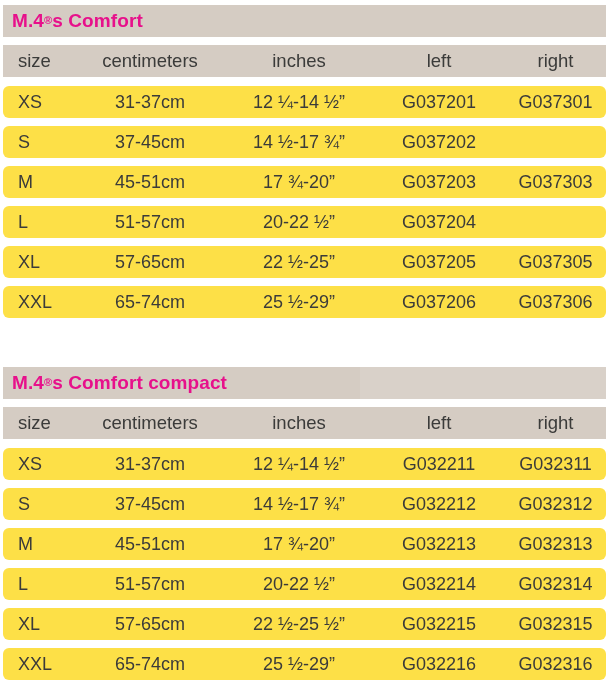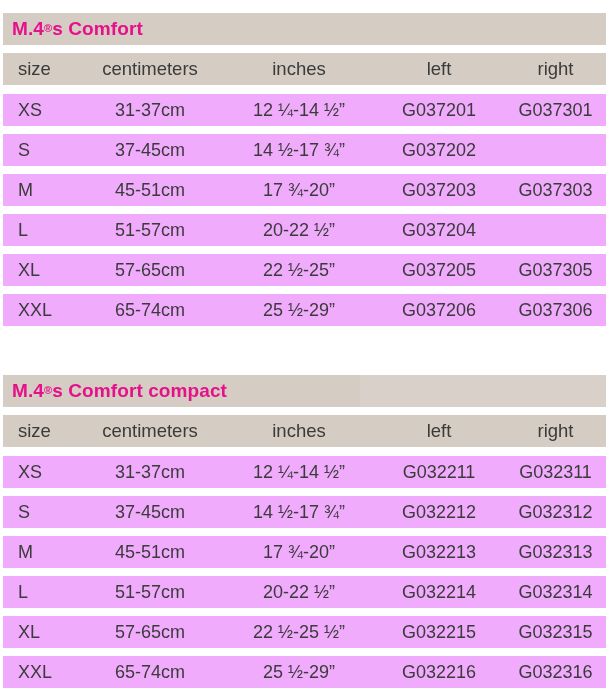--- a/index.html
+++ b/index.html
@@ -5,21 +5,21 @@
   * { margin:0; padding:0; box-sizing:border-box; }
   html,body { background:#ffffff; }
   .page {
     position:relative;
     width:612px; height:700px;
     background:#ffffff;
     font-family:"Liberation Sans", sans-serif;
     color:#3b3b3a;
     overflow:hidden;
   }
-  .content { padding:13px 6px 0 3px; }
+  .content { padding:5px 6px 0 3px; }
   .bar-title {
     height:32px;
     background:#d5ccc3;
     margin-bottom:8px;
     display:flex; align-items:center;
     padding-left:9px;
     color:#e7108b;
     font-weight:bold;
     font-size:19px;
     letter-spacing:0.1px;
@@ -40,22 +40,23 @@
     align-items:center;
     font-size:18px;
   }
   .thead {
     background:#d5ccc3;
     font-weight:normal;
     font-size:18.5px;
     margin-bottom:9px;
   }
   .trow {
-    background:#f0abfc;
+    background:#fde047;
     margin-bottom:8px;
+    border-radius:6px;
   }
   .trow:last-child { margin-bottom:16px; }
   .cell { text-align:center; white-space:nowrap; }
   .cell.size { text-align:left; padding-left:15px; }
   .section2 { margin-top:49px; }
 </style>
 </head>
 <body>
 
 <div class="page">

